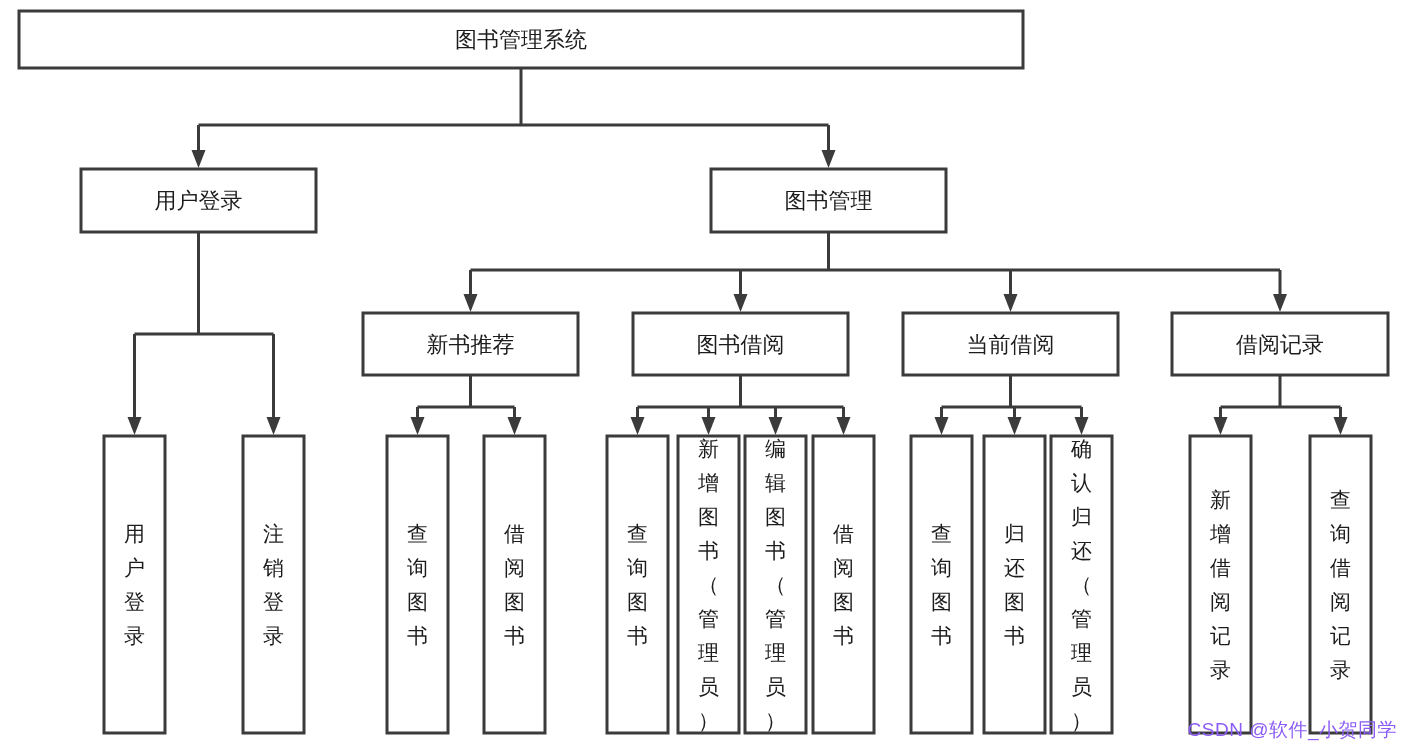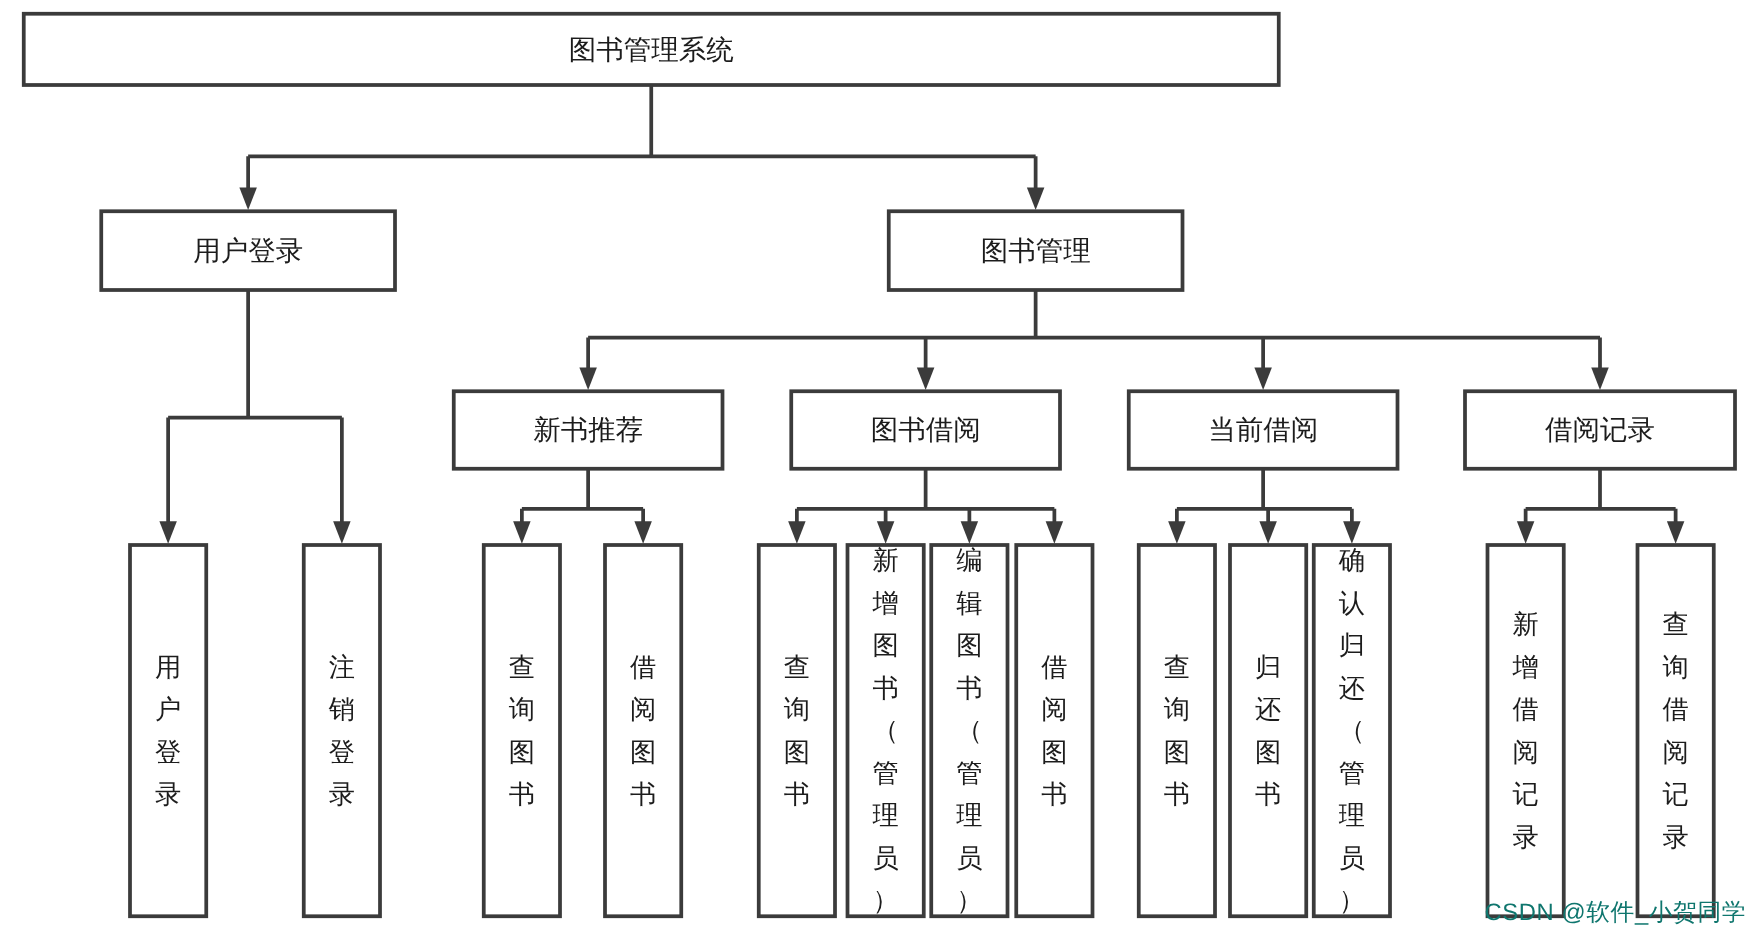--- a/index.html
+++ b/index.html
@@ -17,21 +17,21 @@
   }
   .leaf-label{
     font-family:"Liberation Sans","DejaVu Sans",sans-serif;
     font-size:21px;fill:#1c1c1c;
     text-anchor:middle;
   }
   .arrow-head{fill:#3b3b3b;stroke:none;}
   .watermark{
     position:absolute;right:8px;bottom:4px;
     font-family:"Liberation Sans","DejaVu Sans",sans-serif;
-    font-size:19px;color:#0f766e;white-space:nowrap;
+    font-size:19px;color:#8b5cf6;white-space:nowrap;
     letter-spacing:0.5px;
   }
 </style>
 </head>
 <body>
 
 <div id="diagram-root">
   <svg id="diagram-svg" width="1405" height="747" viewBox="0 0 1405 747">
       <g>
         <line x1="521" y1="68" x2="521" y2="125" stroke="#3b3b3b" stroke-width="3"></line>

